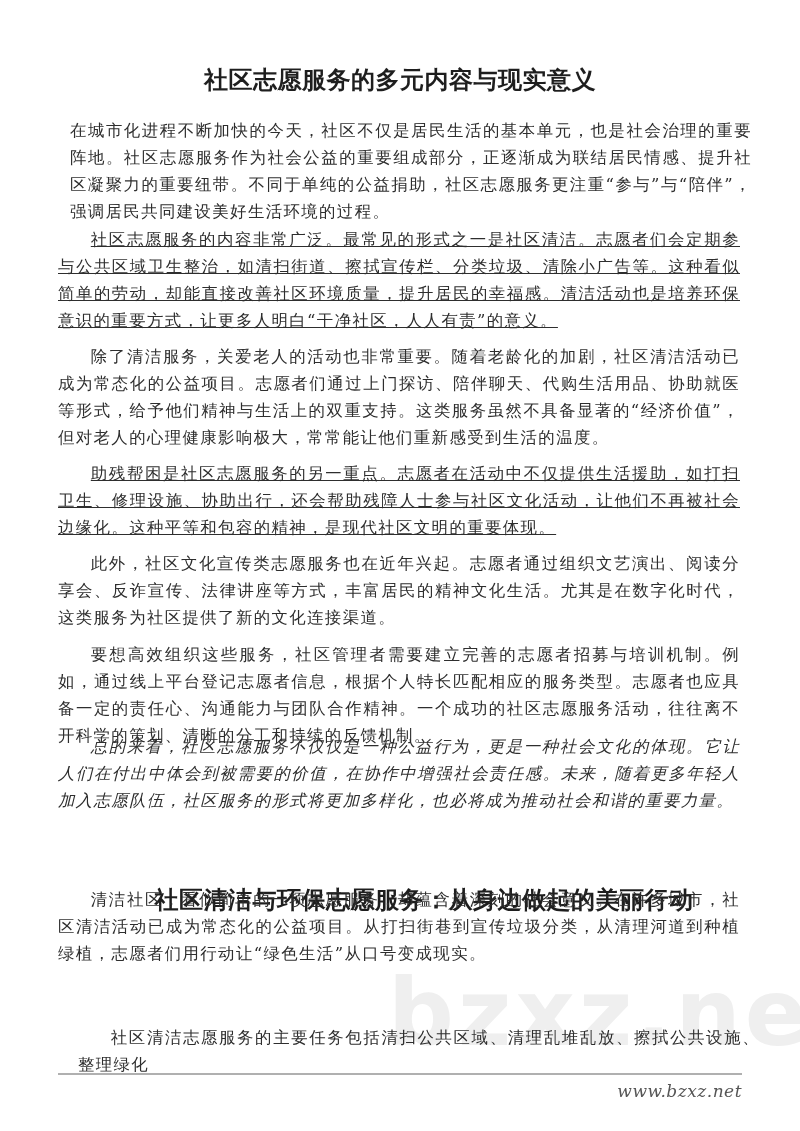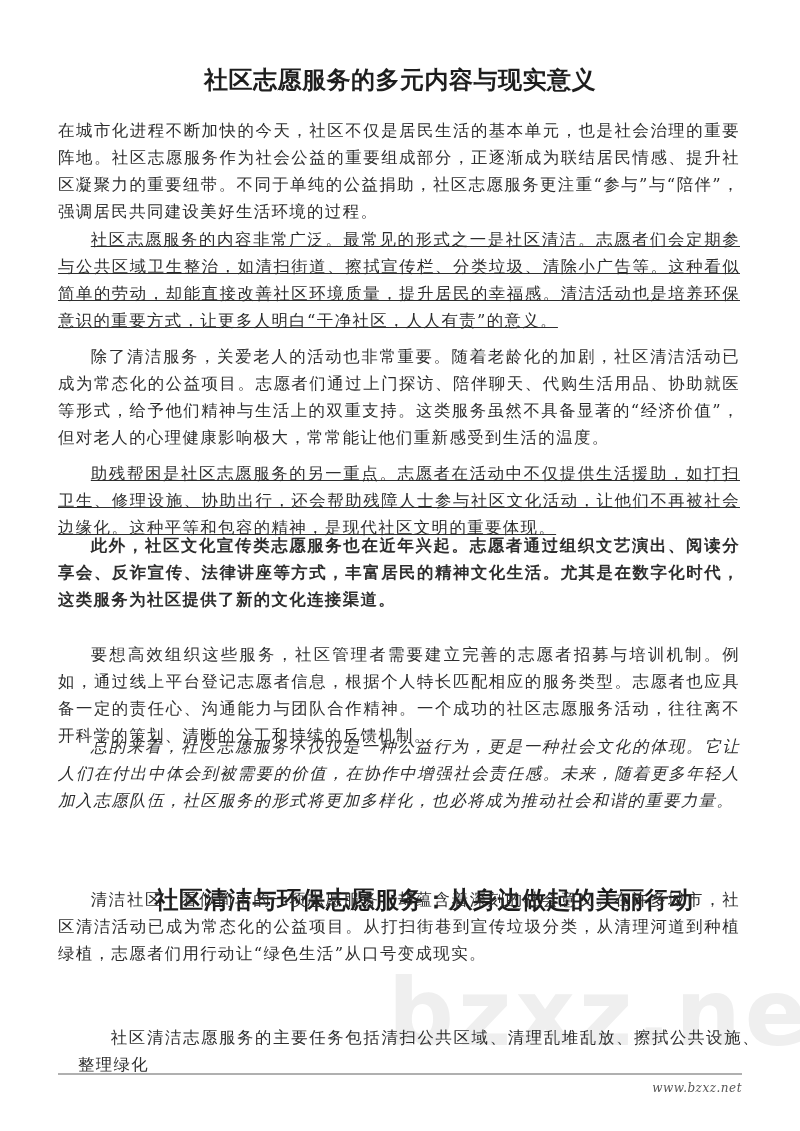--- a/index.html
+++ b/index.html
@@ -21,45 +21,45 @@
     font-family: "DejaVu Sans", "Liberation Sans", sans-serif;
     font-size: 24px; line-height: 32px; letter-spacing: 0.5px;
   }
   #title1 { top: 64px; }
   #title2 { top: 884px; padding-left: 24px; }
   p.para {
     position: absolute; left: 58px; width: 682px; margin: 0;
     font-size: 16.4px; line-height: 27px; letter-spacing: 1.4px;
     text-align: justify; text-indent: 2em; color: #2e2e2e;
   }
-  p.para.noindent { text-indent: 0; }
+  p.para.noindent { text-indent: 0; margin-left: 12px; }
   .footer-rule {
     position: absolute; left: 58px; top: 1073px; width: 684px; height: 2px;
     background: #b0b0b0;
   }
   .footer-site {
     position: absolute; right: 58px; top: 1081px;
     font-family: "DejaVu Serif", "Liberation Serif", serif;
-    font-style: italic; font-size: 12px; color: #555555; letter-spacing: 0.5px;
+    font-style: italic; font-size: 17px; color: #555555; letter-spacing: 0.5px;
   }
 </style>
 </head>
 <body>
 
 <div class="watermark">bzxz.net</div>
 
 <div class="page">
 
   <h1 class="title" id="title1">社区志愿服务的多元内容与现实意义</h1>
 
   <p class="para noindent" style="top:117px;">在城市化进程不断加快的今天，社区不仅是居民生活的基本单元，也是社会治理的重要阵地。社区志愿服务作为社会公益的重要组成部分，正逐渐成为联结居民情感、提升社区凝聚力的重要纽带。不同于单纯的公益捐助，社区志愿服务更注重“参与”与“陪伴”，强调居民共同建设美好生活环境的过程。</p>
   <p class="para" style="top:226px;text-decoration:underline;">社区志愿服务的内容非常广泛。最常见的形式之一是社区清洁。志愿者们会定期参与公共区域卫生整治，如清扫街道、擦拭宣传栏、分类垃圾、清除小广告等。这种看似简单的劳动，却能直接改善社区环境质量，提升居民的幸福感。清洁活动也是培养环保意识的重要方式，让更多人明白“干净社区，人人有责”的意义。</p>
   <p class="para" style="top:343px;">除了清洁服务，关爱老人的活动也非常重要。随着老龄化的加剧，社区清洁活动已成为常态化的公益项目。志愿者们通过上门探访、陪伴聊天、代购生活用品、协助就医等形式，给予他们精神与生活上的双重支持。这类服务虽然不具备显著的“经济价值”，但对老人的心理健康影响极大，常常能让他们重新感受到生活的温度。</p>
   <p class="para" style="top:460px;text-decoration:underline;">助残帮困是社区志愿服务的另一重点。志愿者在活动中不仅提供生活援助，如打扫卫生、修理设施、协助出行，还会帮助残障人士参与社区文化活动，让他们不再被社会边缘化。这种平等和包容的精神，是现代社区文明的重要体现。</p>
-  <p class="para" style="top:532px;font-weight:bold;">此外，社区文化宣传类志愿服务也在近年兴起。志愿者通过组织文艺演出、阅读分享会、反诈宣传、法律讲座等方式，丰富居民的精神文化生活。尤其是在数字化时代，这类服务为社区提供了新的文化连接渠道。</p>
+  <p class="para" style="top:550px;">此外，社区文化宣传类志愿服务也在近年兴起。志愿者通过组织文艺演出、阅读分享会、反诈宣传、法律讲座等方式，丰富居民的精神文化生活。尤其是在数字化时代，这类服务为社区提供了新的文化连接渠道。</p>
   <p class="para" style="top:641px;">要想高效组织这些服务，社区管理者需要建立完善的志愿者招募与培训机制。例如，通过线上平台登记志愿者信息，根据个人特长匹配相应的服务类型。志愿者也应具备一定的责任心、沟通能力与团队合作精神。一个成功的社区志愿服务活动，往往离不开科学的策划、清晰的分工和持续的反馈机制。</p>
   <p class="para" style="top:733px;font-style:italic;">总的来看，社区志愿服务不仅仅是一种公益行为，更是一种社会文化的体现。它让人们在付出中体会到被需要的价值，在协作中增强社会责任感。未来，随着更多年轻人加入志愿队伍，社区服务的形式将更加多样化，也必将成为推动社会和谐的重要力量。</p>
 
   <h1 class="title" id="title2">社区清洁与环保志愿服务：从身边做起的美丽行动</h1>
 
   <p class="para" style="top:886px;">清洁社区，看似简单的一项志愿服务，却蕴含着深刻的社会意义。在许多城市，社区清洁活动已成为常态化的公益项目。从打扫街巷到宣传垃圾分类，从清理河道到种植绿植，志愿者们用行动让“绿色生活”从口号变成现实。</p>
   <p class="para" style="top:1024px;margin-left:20px;">社区清洁志愿服务的主要任务包括清扫公共区域、清理乱堆乱放、擦拭公共设施、整理绿化</p>
 
   <div class="footer-rule"></div>
   <div class="footer-site">www.bzxz.net</div>

